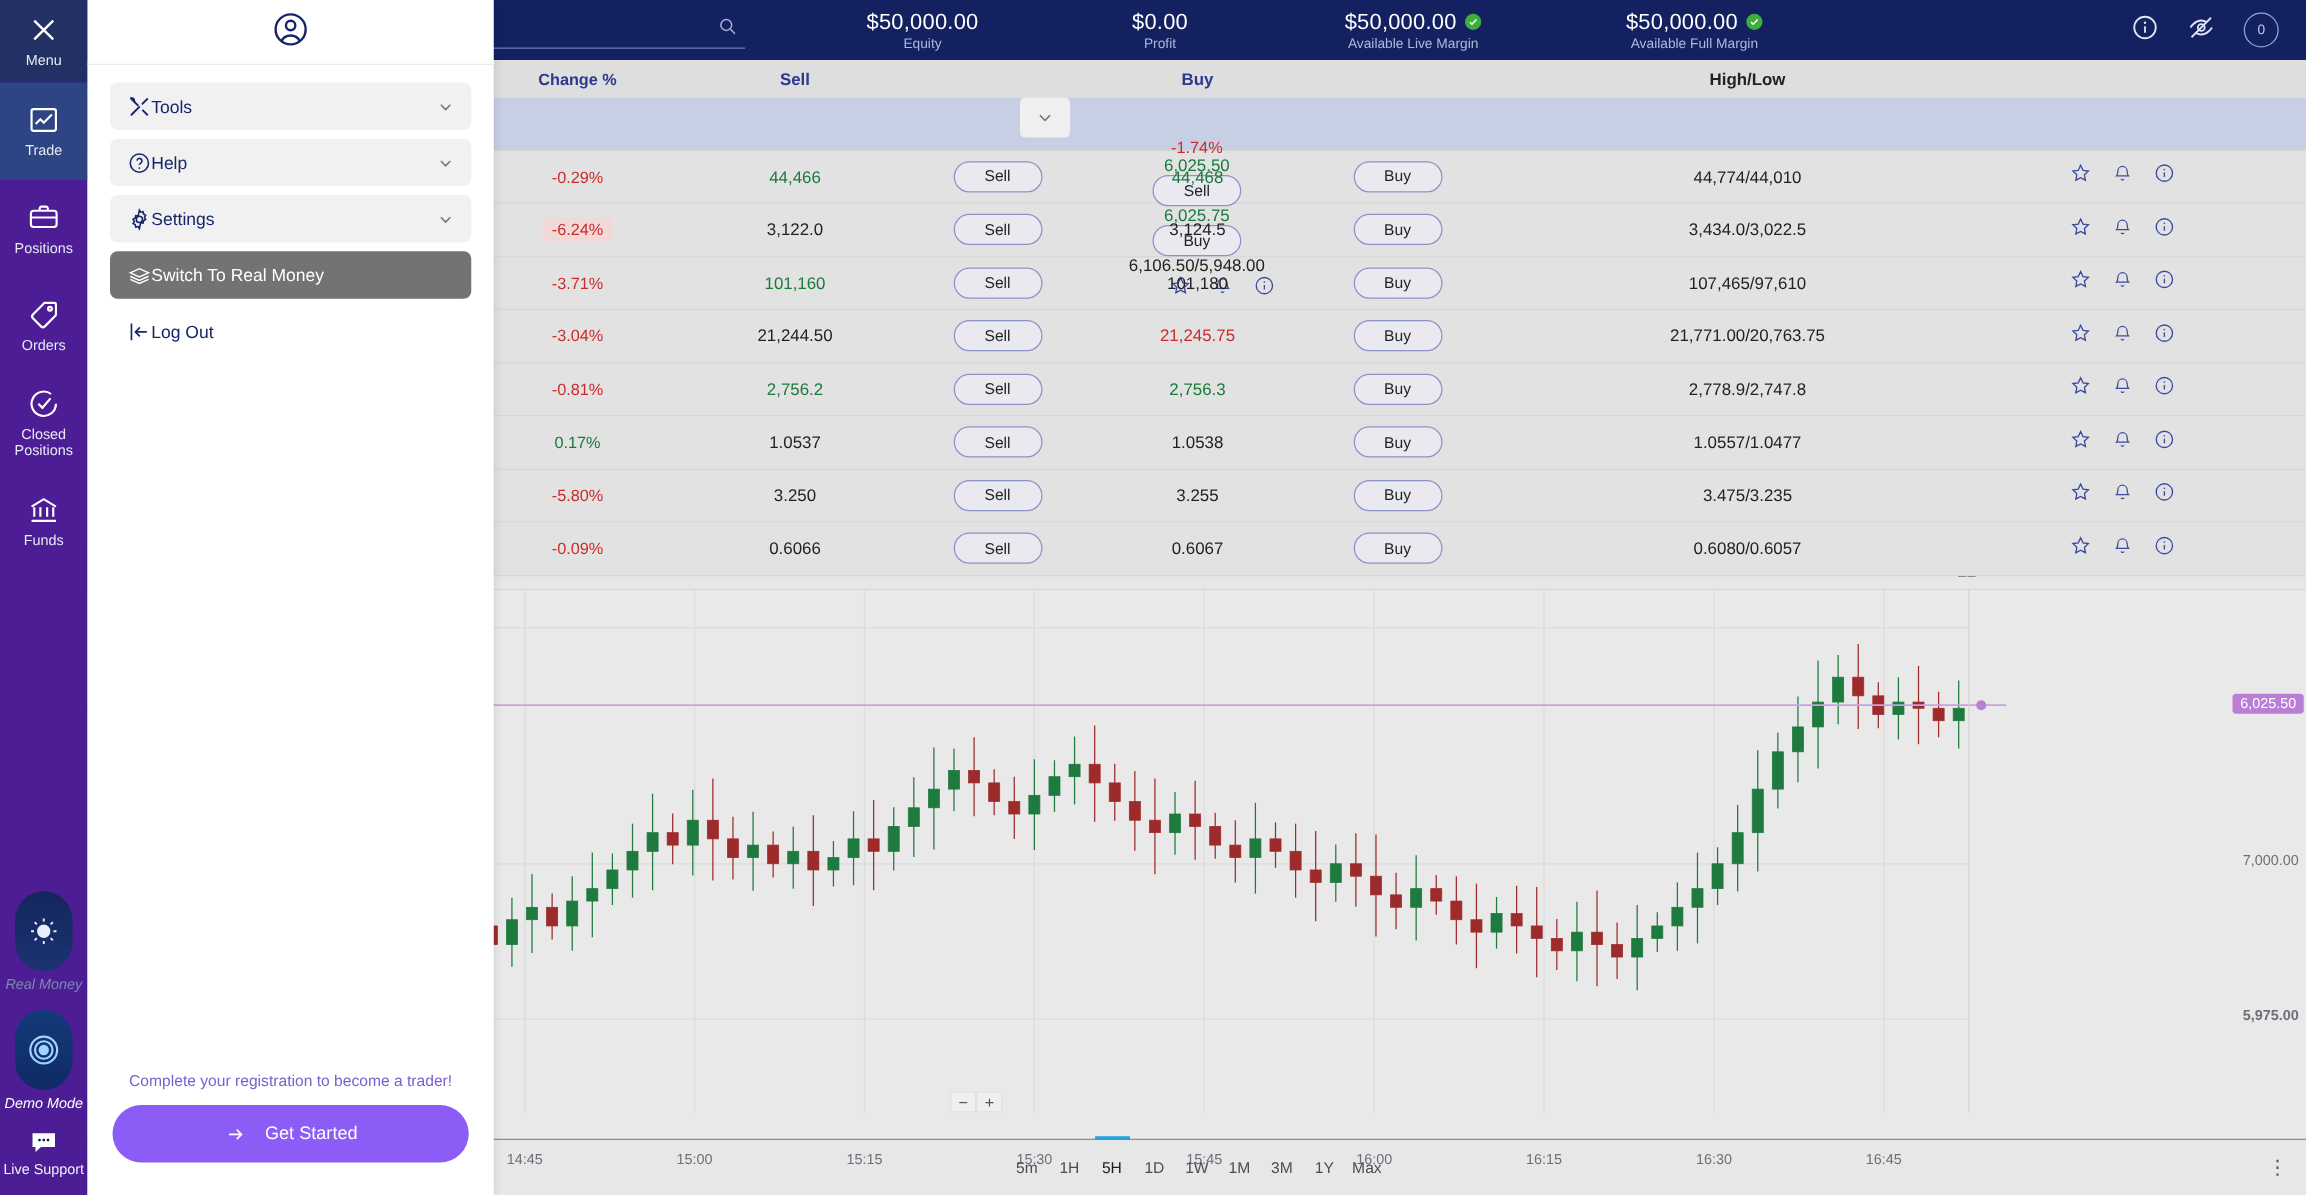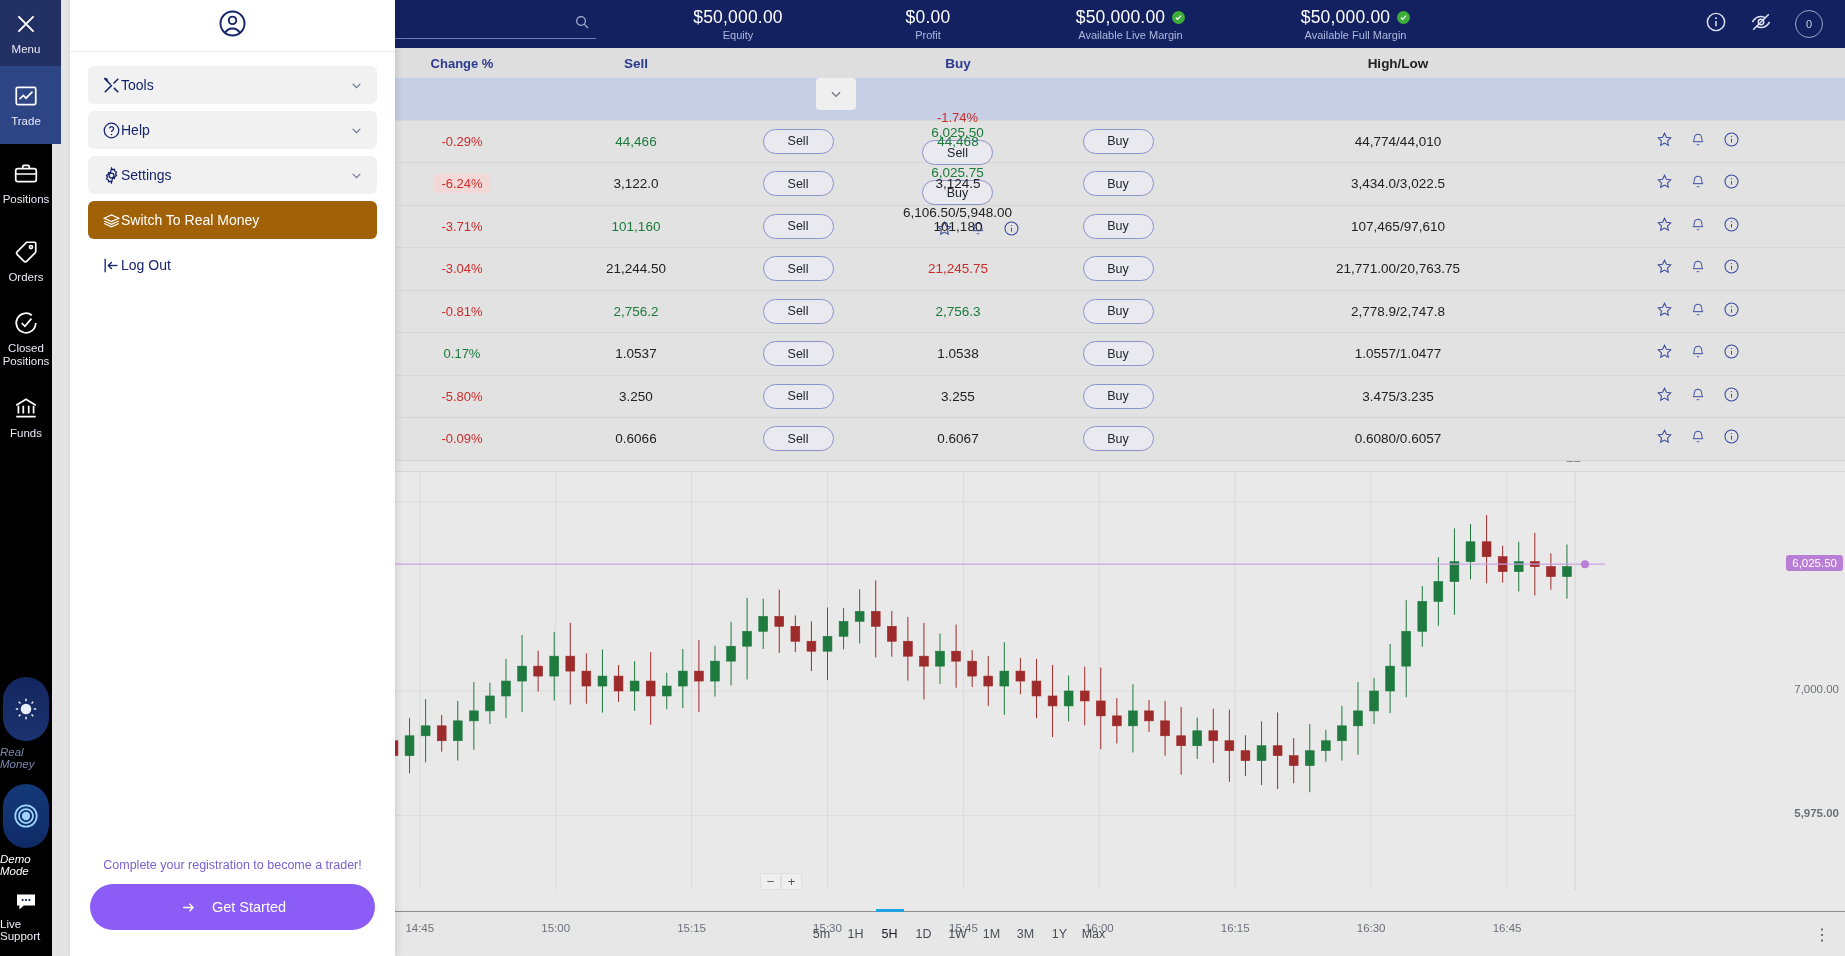--- a/index.html
+++ b/index.html
@@ -5,22 +5,22 @@
   * { box-sizing: border-box; margin: 0; padding: 0; }
   html, body {
     width: 1845px; height: 956px;
     font-family: "Liberation Sans", sans-serif;
     background: #e4e4e4; overflow: hidden;
   }
   #app { position: relative; width: 1845px; height: 956px; }
 
   
   #rail {
-    position: absolute; left: 0; top: 0; width: 52px; height: 956px;
-    background: #000000; color: #fff;
+    position: absolute; left: 0; top: 0; width: 70px; height: 956px;
+    background: #4c1d95; color: #fff;
     display: flex; flex-direction: column; align-items: center;
     z-index: 40;
   }
   .rail-item {
     width: 70px; height: 78px; display: flex; flex-direction: column;
     align-items: center; justify-content: center; gap: 6px;
     cursor: pointer; color: #ffffff;
   }
   .rail-item.menu { background: #223063; height: 66px; }
   .rail-item.active { background: #2d4584; }
@@ -113,21 +113,21 @@
     position:absolute; left:70px; top:0; width:325px; height:956px;
     background:#ffffff; z-index:60; display:flex; flex-direction:column;
     box-shadow: 2px 0 7px rgba(0,0,0,.10);
   }
   .panel-head { height:52px; display:flex; align-items:center; justify-content:center; border-bottom:1px solid #eaeaea;}
   .panel-items { padding:14px 18px 0 18px; display:flex; flex-direction:column; gap:7px; }
   .mitem {
     height:38px; border-radius:6px; background:#f1f1f1; display:flex; align-items:center;
     padding:0 14px; cursor:pointer; color:#16256b;
   }
-  .mitem.hl { background:#a16207; color:#fff; }
+  .mitem.hl { background:#737373; color:#fff; }
   .mitem.plain { background:transparent; }
   .mitem .txt { font-size:14px; flex:1; }
   .panel-foot { margin-top:auto; padding:0 20px 26px 20px; text-align:center; }
   .foot-note { font-size:12.5px; color:#7a5fd1; margin-bottom:12px; }
   .cta {
     height:46px; border-radius:23px; background:#8b5cf6; color:#fff;
     display:flex; align-items:center; justify-content:center; gap:14px;
     font-size:14.5px; font-weight:normal; cursor:pointer;
   }
 </style>

